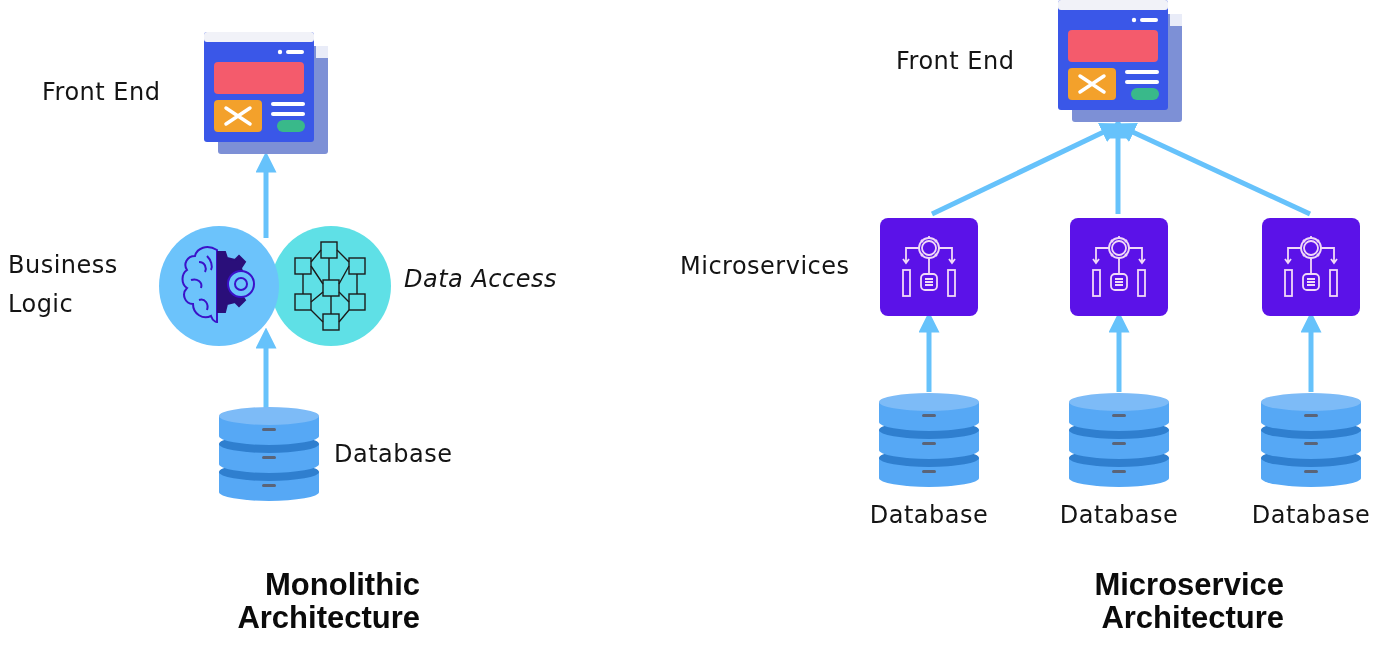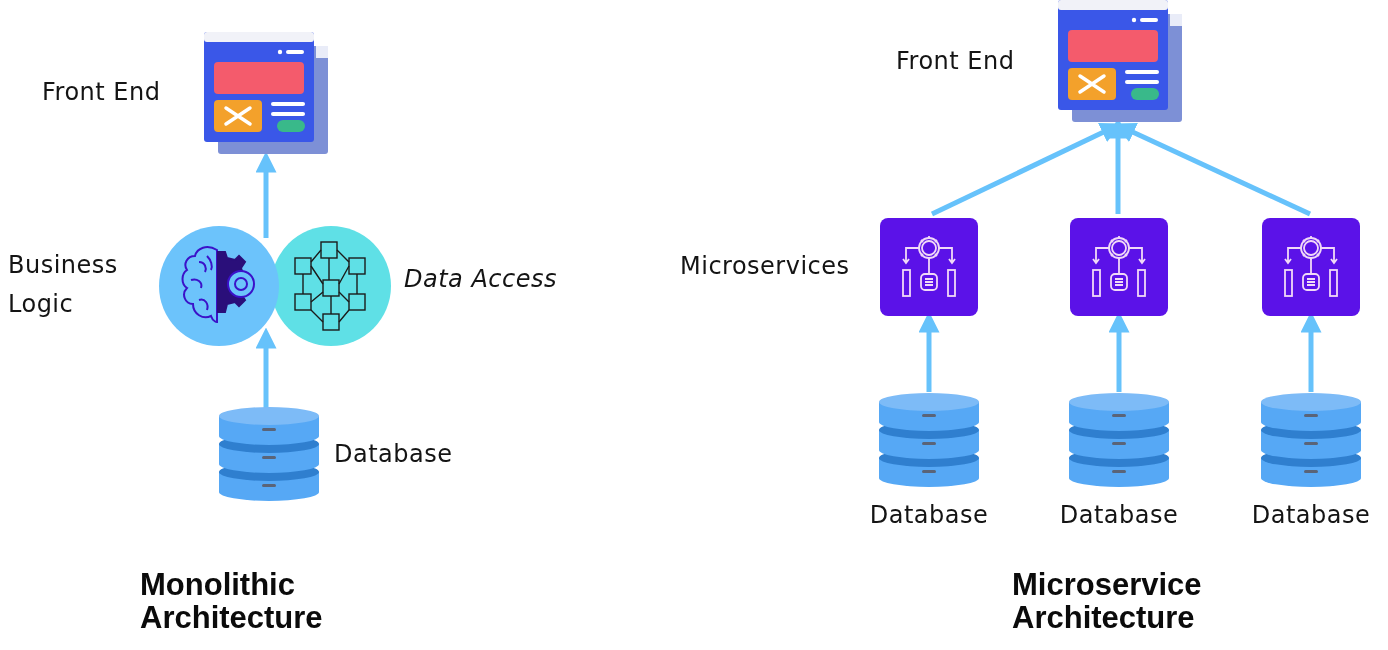--- a/index.html
+++ b/index.html
@@ -1,19 +1,19 @@
 <!DOCTYPE html>
 <html><head>
 <meta charset="utf-8">
 <style>
   html,body{margin:0;padding:0;background:#ffffff;}
   body{width:1388px;height:650px;position:relative;overflow:hidden;font-family:"DejaVu Sans",sans-serif;color:#111;}
   .lbl{position:absolute;font-size:24px;letter-spacing:0.5px;color:#141414;white-space:nowrap;}
   .lbl.c{}
-  .title{position:absolute;font-family:"Liberation Sans",sans-serif;font-weight:bold;font-size:31px;line-height:33px;text-align:left;color:#0b0b0b;}
+  .title{position:absolute;font-family:"Liberation Sans",sans-serif;font-weight:bold;font-size:31px;line-height:33px;text-align:right;color:#0b0b0b;}
   svg.lines{position:absolute;left:0;top:0;}
   .icon{position:absolute;}
 </style>
 </head>
 <body>
 
 <svg class="lines" width="1388" height="650">
   <defs>
     <marker id="ah" viewBox="0 0 10 10" refX="5" refY="5" markerWidth="4.2" markerHeight="4.2" orient="auto-start-reverse">
       <path d="M0,0 L10,5 L0,10 z" fill="#66c2fb"></path>

